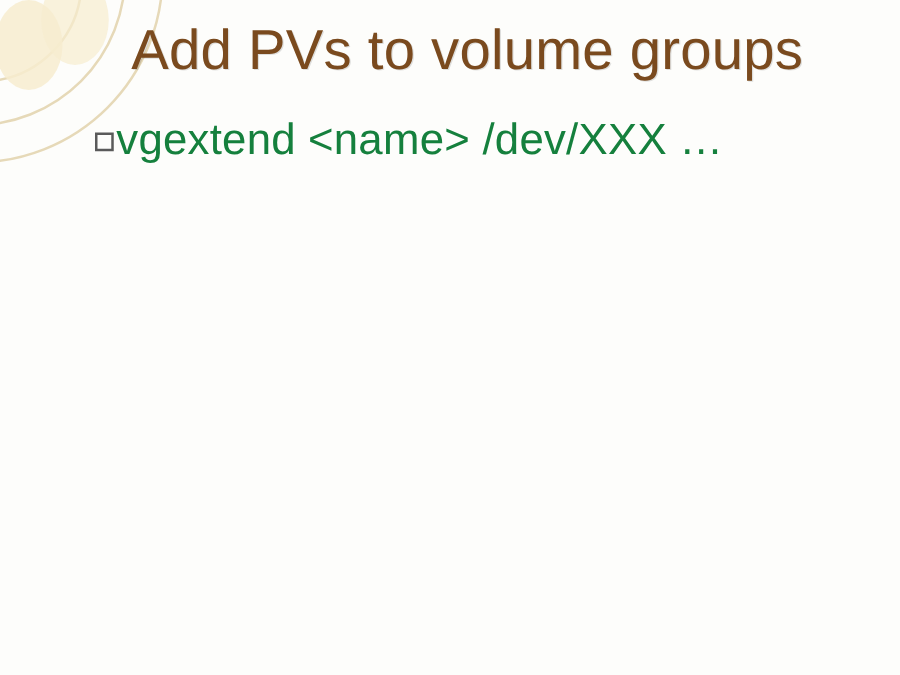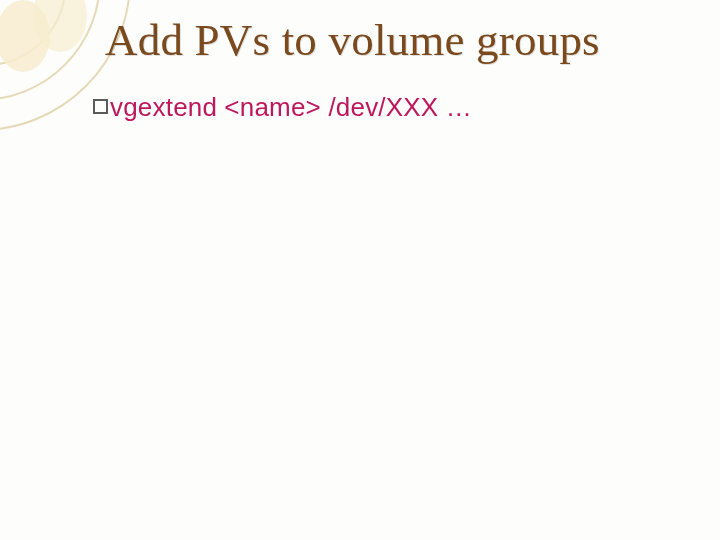--- a/index.html
+++ b/index.html
@@ -25,28 +25,27 @@
   }
   .title {
     position: absolute;
     left: 105px;
     top: 14px;
     font-size: 45px;
     color: #7a4a1e;
     letter-spacing: 0.2px;
     white-space: nowrap;
     text-shadow: 1px 1px 0 rgba(0,0,0,0.12);
-    font-family: Liberation Serif, serif;
   }
   .body-line {
     position: absolute;
-    left: 93px;
+    left: 76px;
     top: 92px;
-    font-size: 26px;
-    color: #be185d;
+    font-size: 35px;
+    color: #15803d;
     white-space: nowrap;
   }
   .bullet-box {
     display: inline-block;
     width: 15px;
     height: 15px;
     border: 2px solid #5a5a5a;
     box-sizing: border-box;
     position: relative;
     top: -2px;

